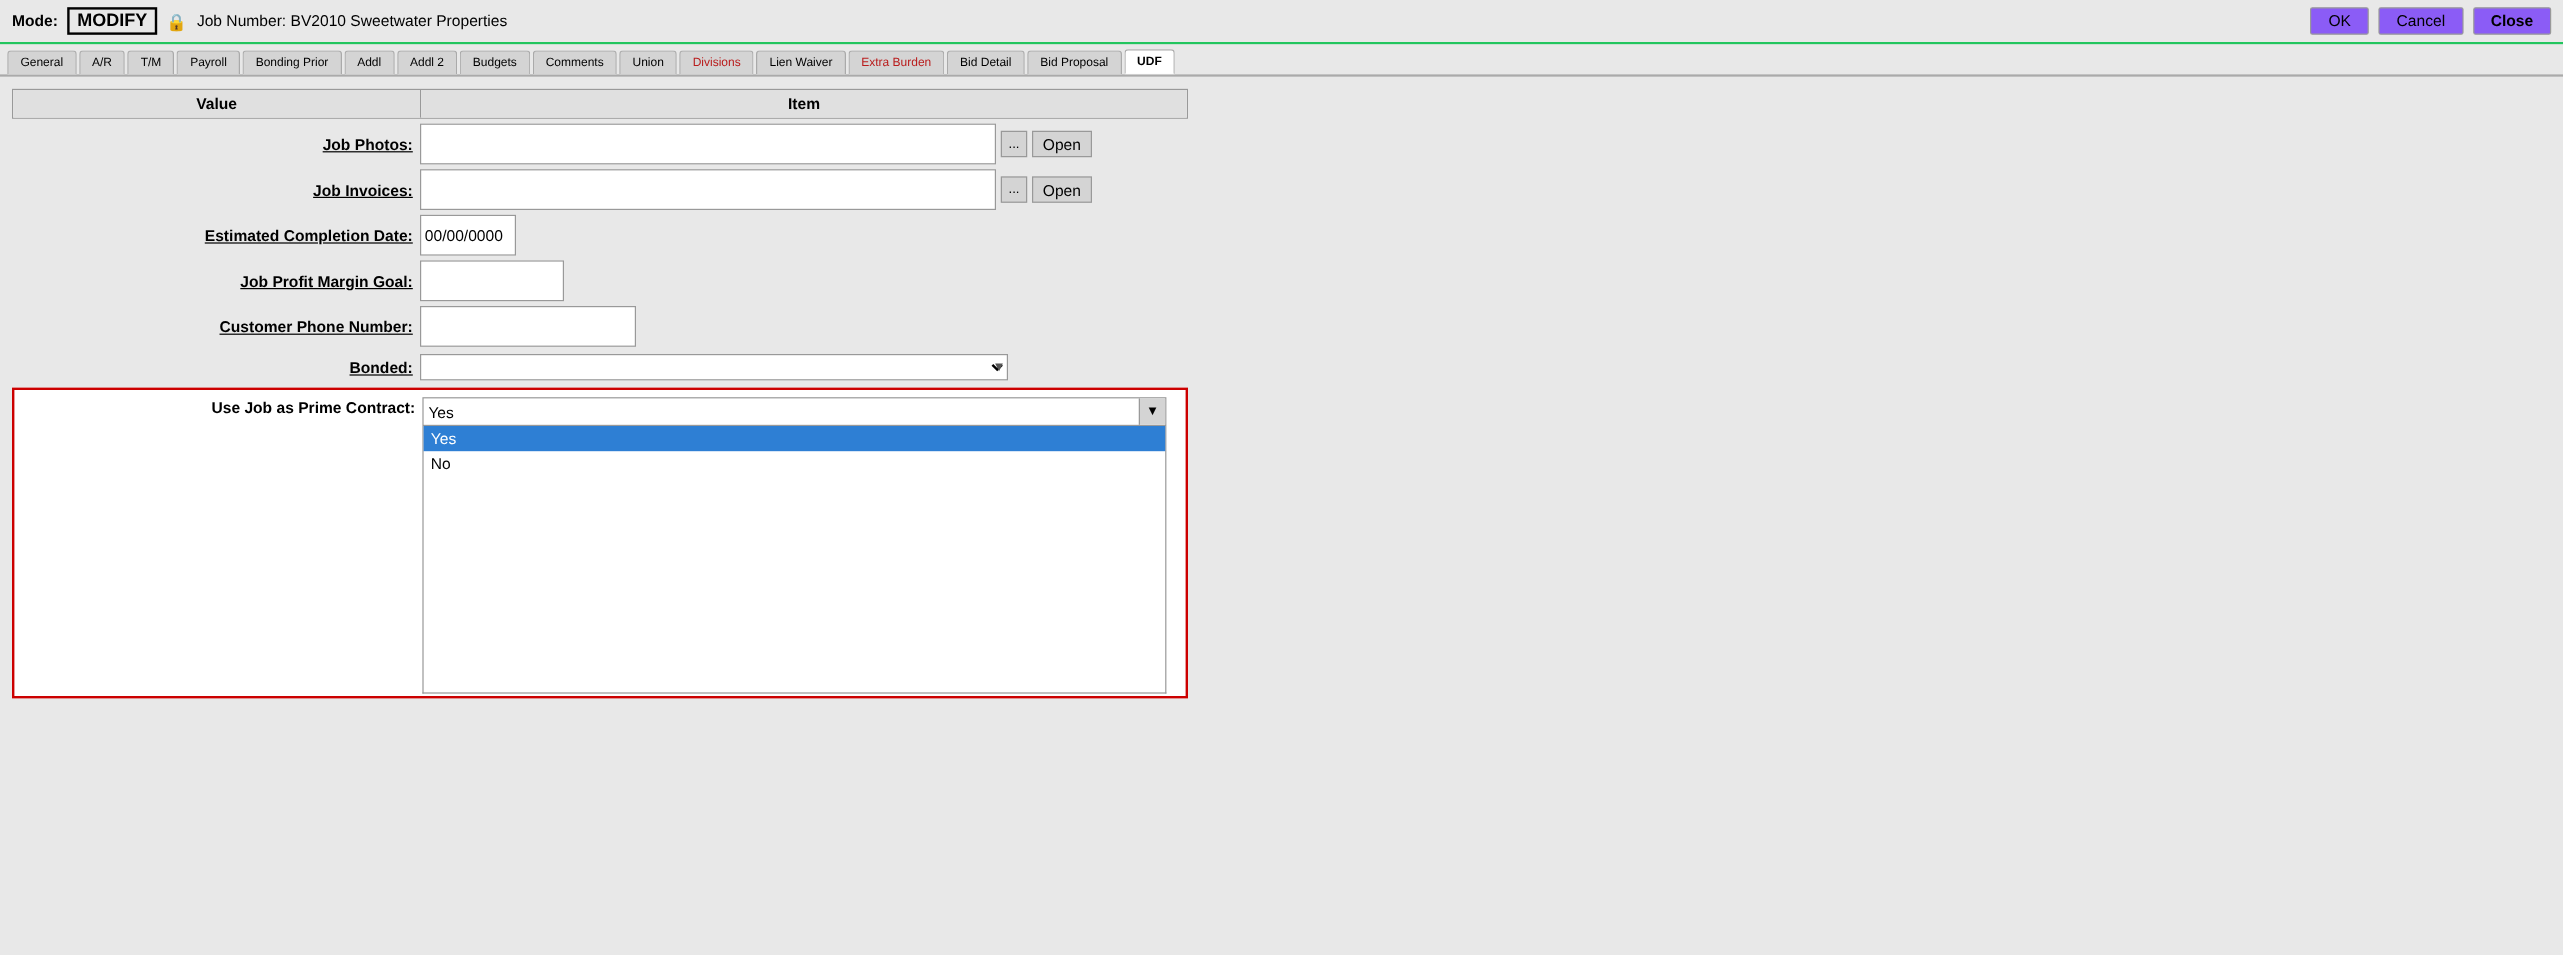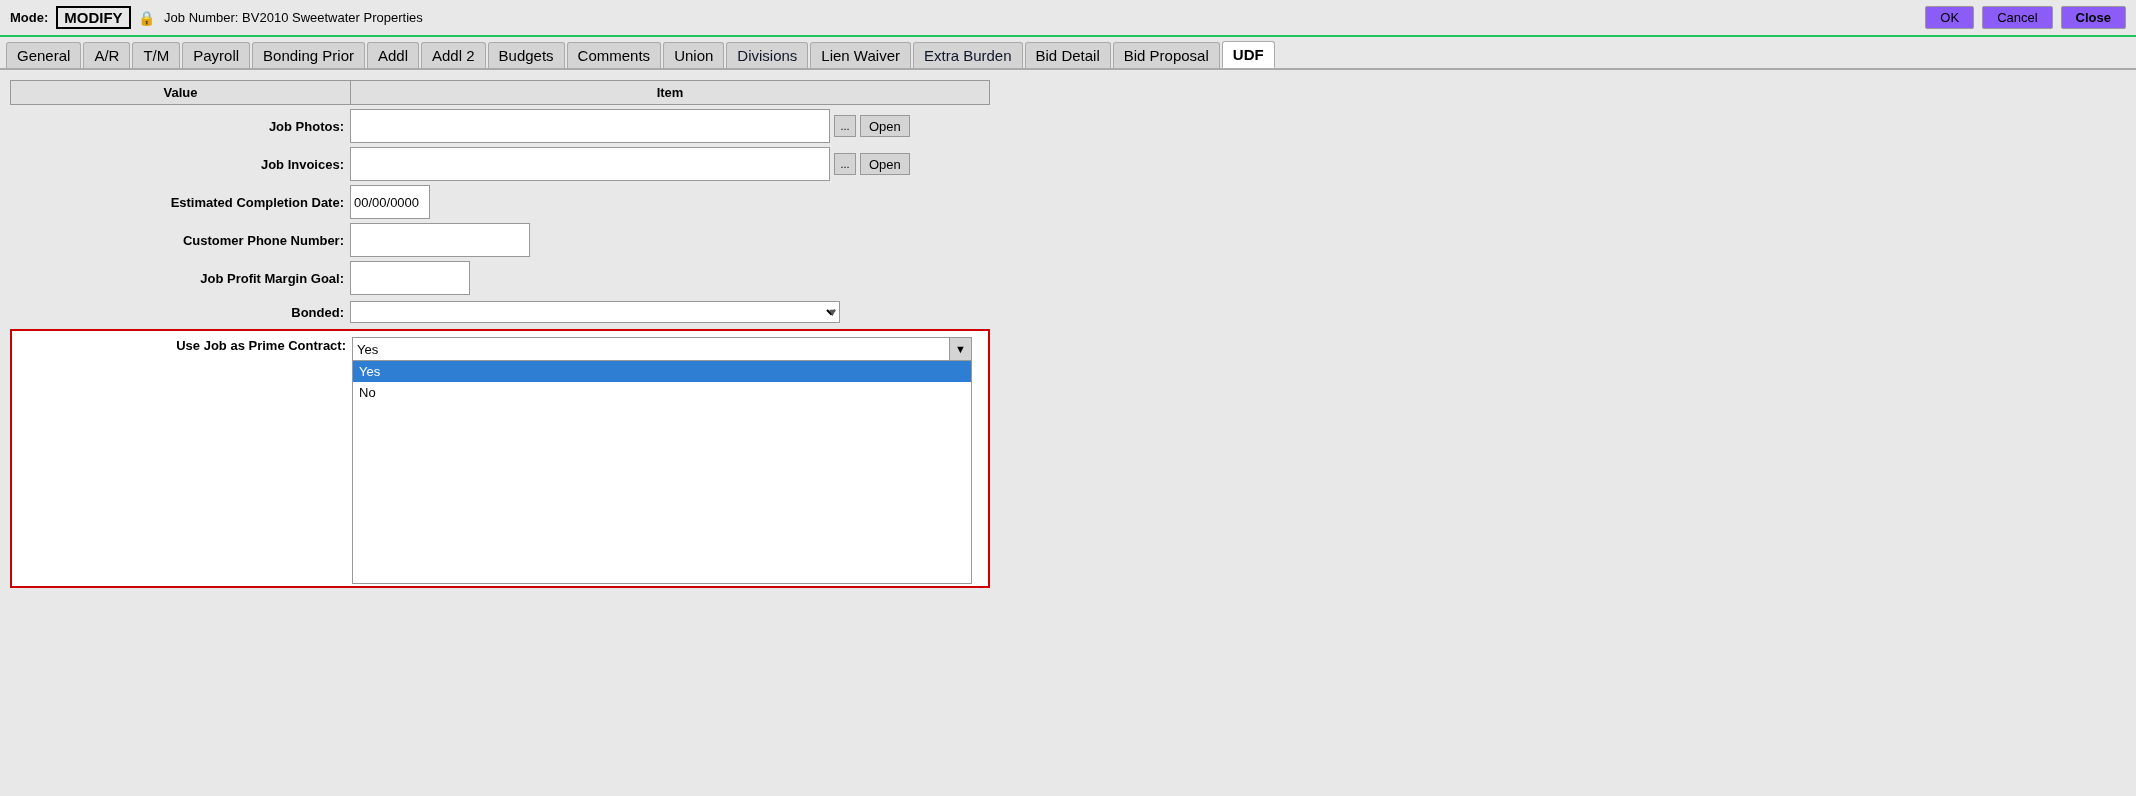--- a/index.html
+++ b/index.html
@@ -49,35 +49,35 @@
       display: flex;
       align-items: flex-end;
       background: #e8e8e8;
       padding: 4px 6px 0 6px;
       border-bottom: 2px solid #aaa;
       flex-wrap: nowrap;
       gap: 2px;
     }
     .tab {
       padding: 4px 10px;
-      font-size: 15px;
+      font-size: 10px;
       background: #d4d4d4;
       border: 1px solid #aaa;
       border-bottom: none;
       cursor: pointer;
       white-space: nowrap;
       border-radius: 3px 3px 0 0;
     }
     .tab.active {
       background: #fff;
       border-bottom: 1px solid #fff;
       font-weight: normal;
     }
     .tab.disabled {
-      color: #0f172a;
+      color: #b91c1c;
       cursor: default;
     }
     .tab.udf {
       font-weight: bold;
     }
     .content-area {
       background: #e8e8e8;
       padding: 10px;
     }
     .table-header {
@@ -108,20 +108,21 @@
       align-items: center;
       min-height: 26px;
     }
     .form-label {
       text-align: right;
       font-weight: bold;
       padding-right: 6px;
       width: 340px;
       flex-shrink: 0;
       font-size: 13px;
+      text-decoration: underline;
     }
     .form-control-area {
       display: flex;
       align-items: center;
       gap: 4px;
     }
     .text-input {
       height: 34px;
       border: 1px solid #999;
       background: #fff;
@@ -294,30 +295,30 @@
     </div>
 
     <div class="form-row">
       <div class="form-label">Estimated Completion Date:</div>
       <div class="form-control-area">
         <input class="text-input input-date" type="text" value="00/00/0000" style="">
       </div>
     </div>
 
     <div class="form-row">
+      <div class="form-label">Job Profit Margin Goal:</div>
+      <div class="form-control-area">
+        <input class="text-input input-short" type="text" value="" style="">
+      </div>
+    </div>
+
+    <div class="form-row">
       <div class="form-label">Customer Phone Number:</div>
       <div class="form-control-area">
         <input class="text-input input-medium" type="text" value="" style="">
-      </div>
-    </div>
-
-    <div class="form-row">
-      <div class="form-label">Job Profit Margin Goal:</div>
-      <div class="form-control-area">
-        <input class="text-input input-short" type="text" value="" style="">
       </div>
     </div>
 
     <div class="form-row">
       <div class="form-label">Bonded:</div>
       <div class="form-control-area">
         <div class="select-wrapper">
           <select class="text-input select-wide" style="height:22px; padding-right:20px;">
             <option value=""></option>
           </select>

